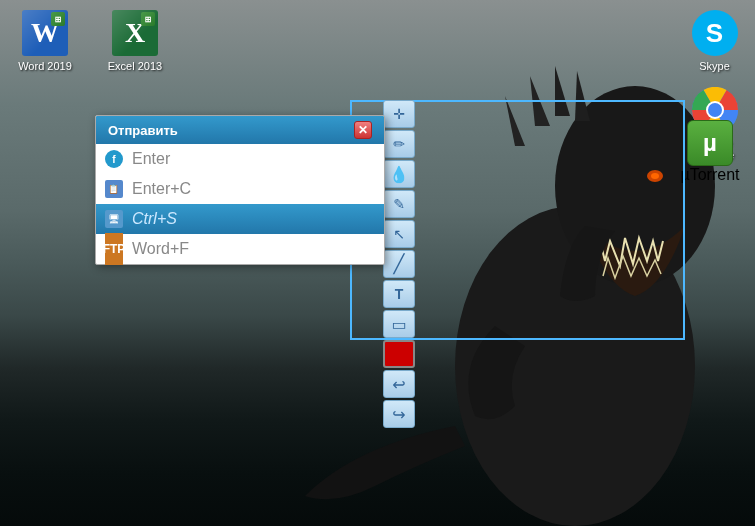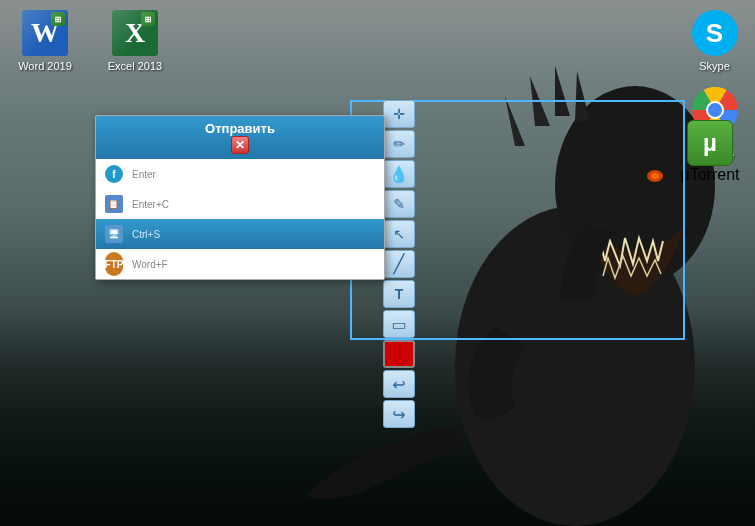--- a/index.html
+++ b/index.html
@@ -127,21 +127,20 @@
     .context-menu-header {
       background: linear-gradient(180deg, #3399cc 0%, #2277aa 100%);
       color: white;
       font-size: 13px;
       font-weight: bold;
       padding: 5px 12px;
       display: flex;
       align-items: center;
       justify-content: space-between;
       border-radius: 1px 1px 0 0;
-      flex-direction: column;
     }
 
     .context-menu-close {
       width: 18px;
       height: 18px;
       background: linear-gradient(180deg, #f08080 0%, #cc3333 100%);
       border-radius: 3px;
       display: flex;
       align-items: center;
       justify-content: center;
@@ -175,25 +174,26 @@
       justify-content: center;
       flex-shrink: 0;
     }
 
     .menu-item-label {
       flex: 1;
     }
 
     .menu-item-shortcut {
       color: #888;
-      font-size: 10px;
+      font-size: 16px;
     }
 
     .menu-item.highlighted .menu-item-shortcut {
       color: #cce8ff;
+      font-style: italic;
     }
 
     
     .icon-floomby {
       width: 18px;
       height: 18px;
       background: #2299cc;
       border-radius: 50%;
       display: flex;
       align-items: center;
@@ -222,28 +222,28 @@
       border-radius: 2px;
       display: flex;
       align-items: center;
       justify-content: center;
       color: white;
       font-size: 9px;
     }
 
     .icon-ftp {
       width: 18px;
-      height: 24px;
+      height: 32px;
       background: #cc7722;
-      border-radius: 9px;
-      display: flex;
-      align-items: center;
-      justify-content: center;
-      color: white;
-      font-size: 10px;
+      border-radius: 0;
+      display: flex;
+      align-items: center;
+      justify-content: center;
+      color: white;
+      font-size: 12px;
       font-weight: bold;
     }
 
     
     .canvas-input {
       position: absolute;
       top: 147px;
       left: 283px;
       width: 100px;
       height: 22px;

